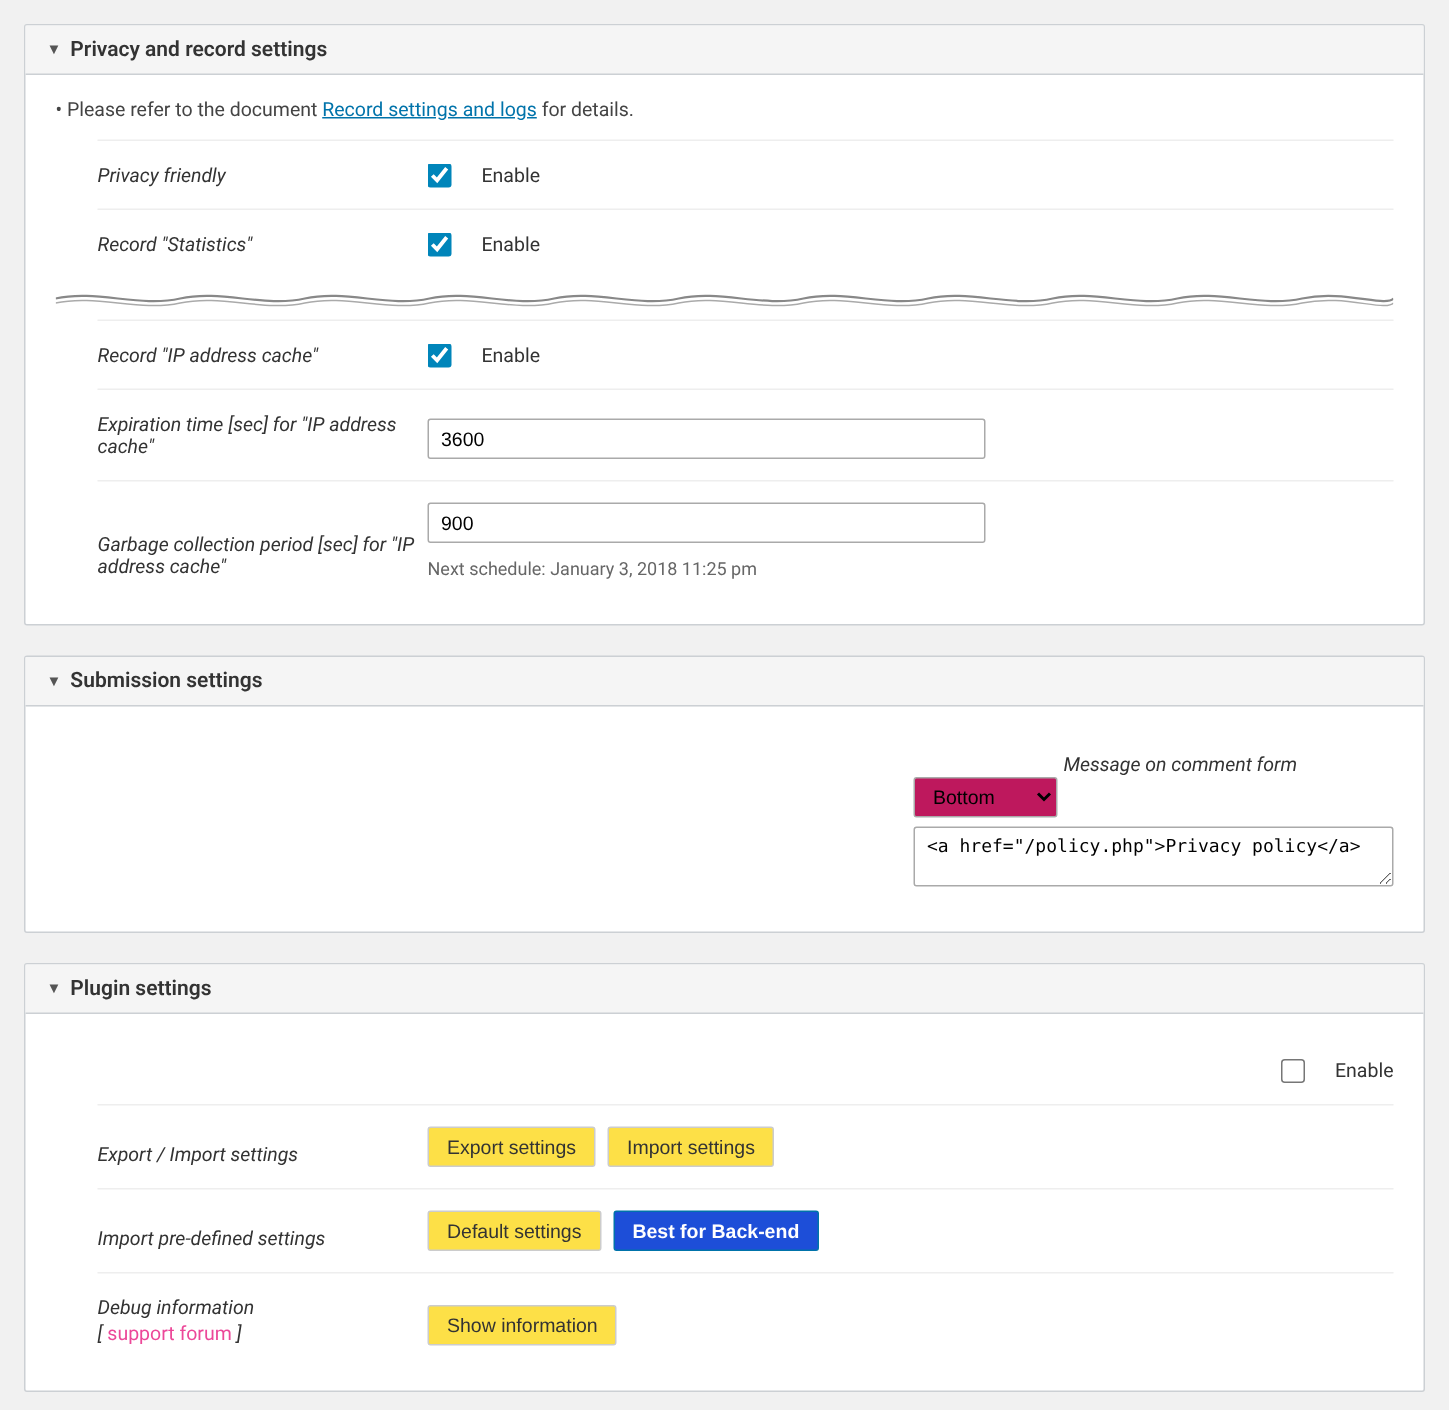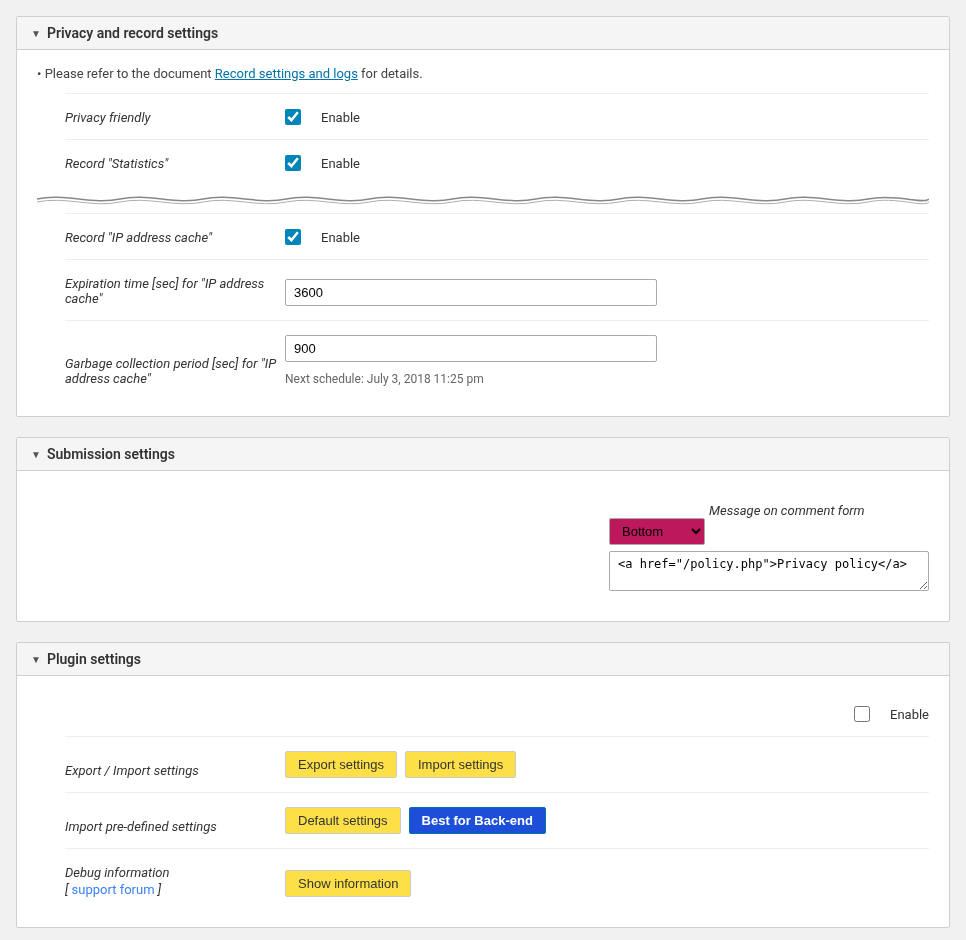--- a/index.html
+++ b/index.html
@@ -180,21 +180,21 @@
     }
 
     
     .debug-label-block {
       display: flex;
       flex-direction: column;
       gap: 2px;
     }
 
     .support-link {
-      color: #3b82f6;
+      color: #ec4899;
       text-decoration: none;
       font-style: normal;
     }
   </style>
 </head>
 <body>
 
 <div class="section-card">
   <div class="section-header">
     <span class="toggle-icon">▼</span>
@@ -246,21 +246,21 @@
       <div class="setting-label">Expiration time [sec] for "IP address cache"</div>
       <div class="setting-control">
         <input type="text" class="text-input" value="3600" style="">
       </div>
     </div>
 
     <div class="setting-row">
       <div class="setting-label">Garbage collection period [sec] for "IP address cache"</div>
       <div class="setting-control">
         <input type="text" class="text-input" value="900" style="">
-        <div class="schedule-note">Next schedule: July 3, 2018 11:25 pm</div>
+        <div class="schedule-note">Next schedule: January 3, 2018 11:25 pm</div>
       </div>
     </div>
   </div>
 </div>
 
 <div class="section-card">
   <div class="section-header">
     <span class="toggle-icon">▼</span>
     <span>Submission settings</span>
   </div>

